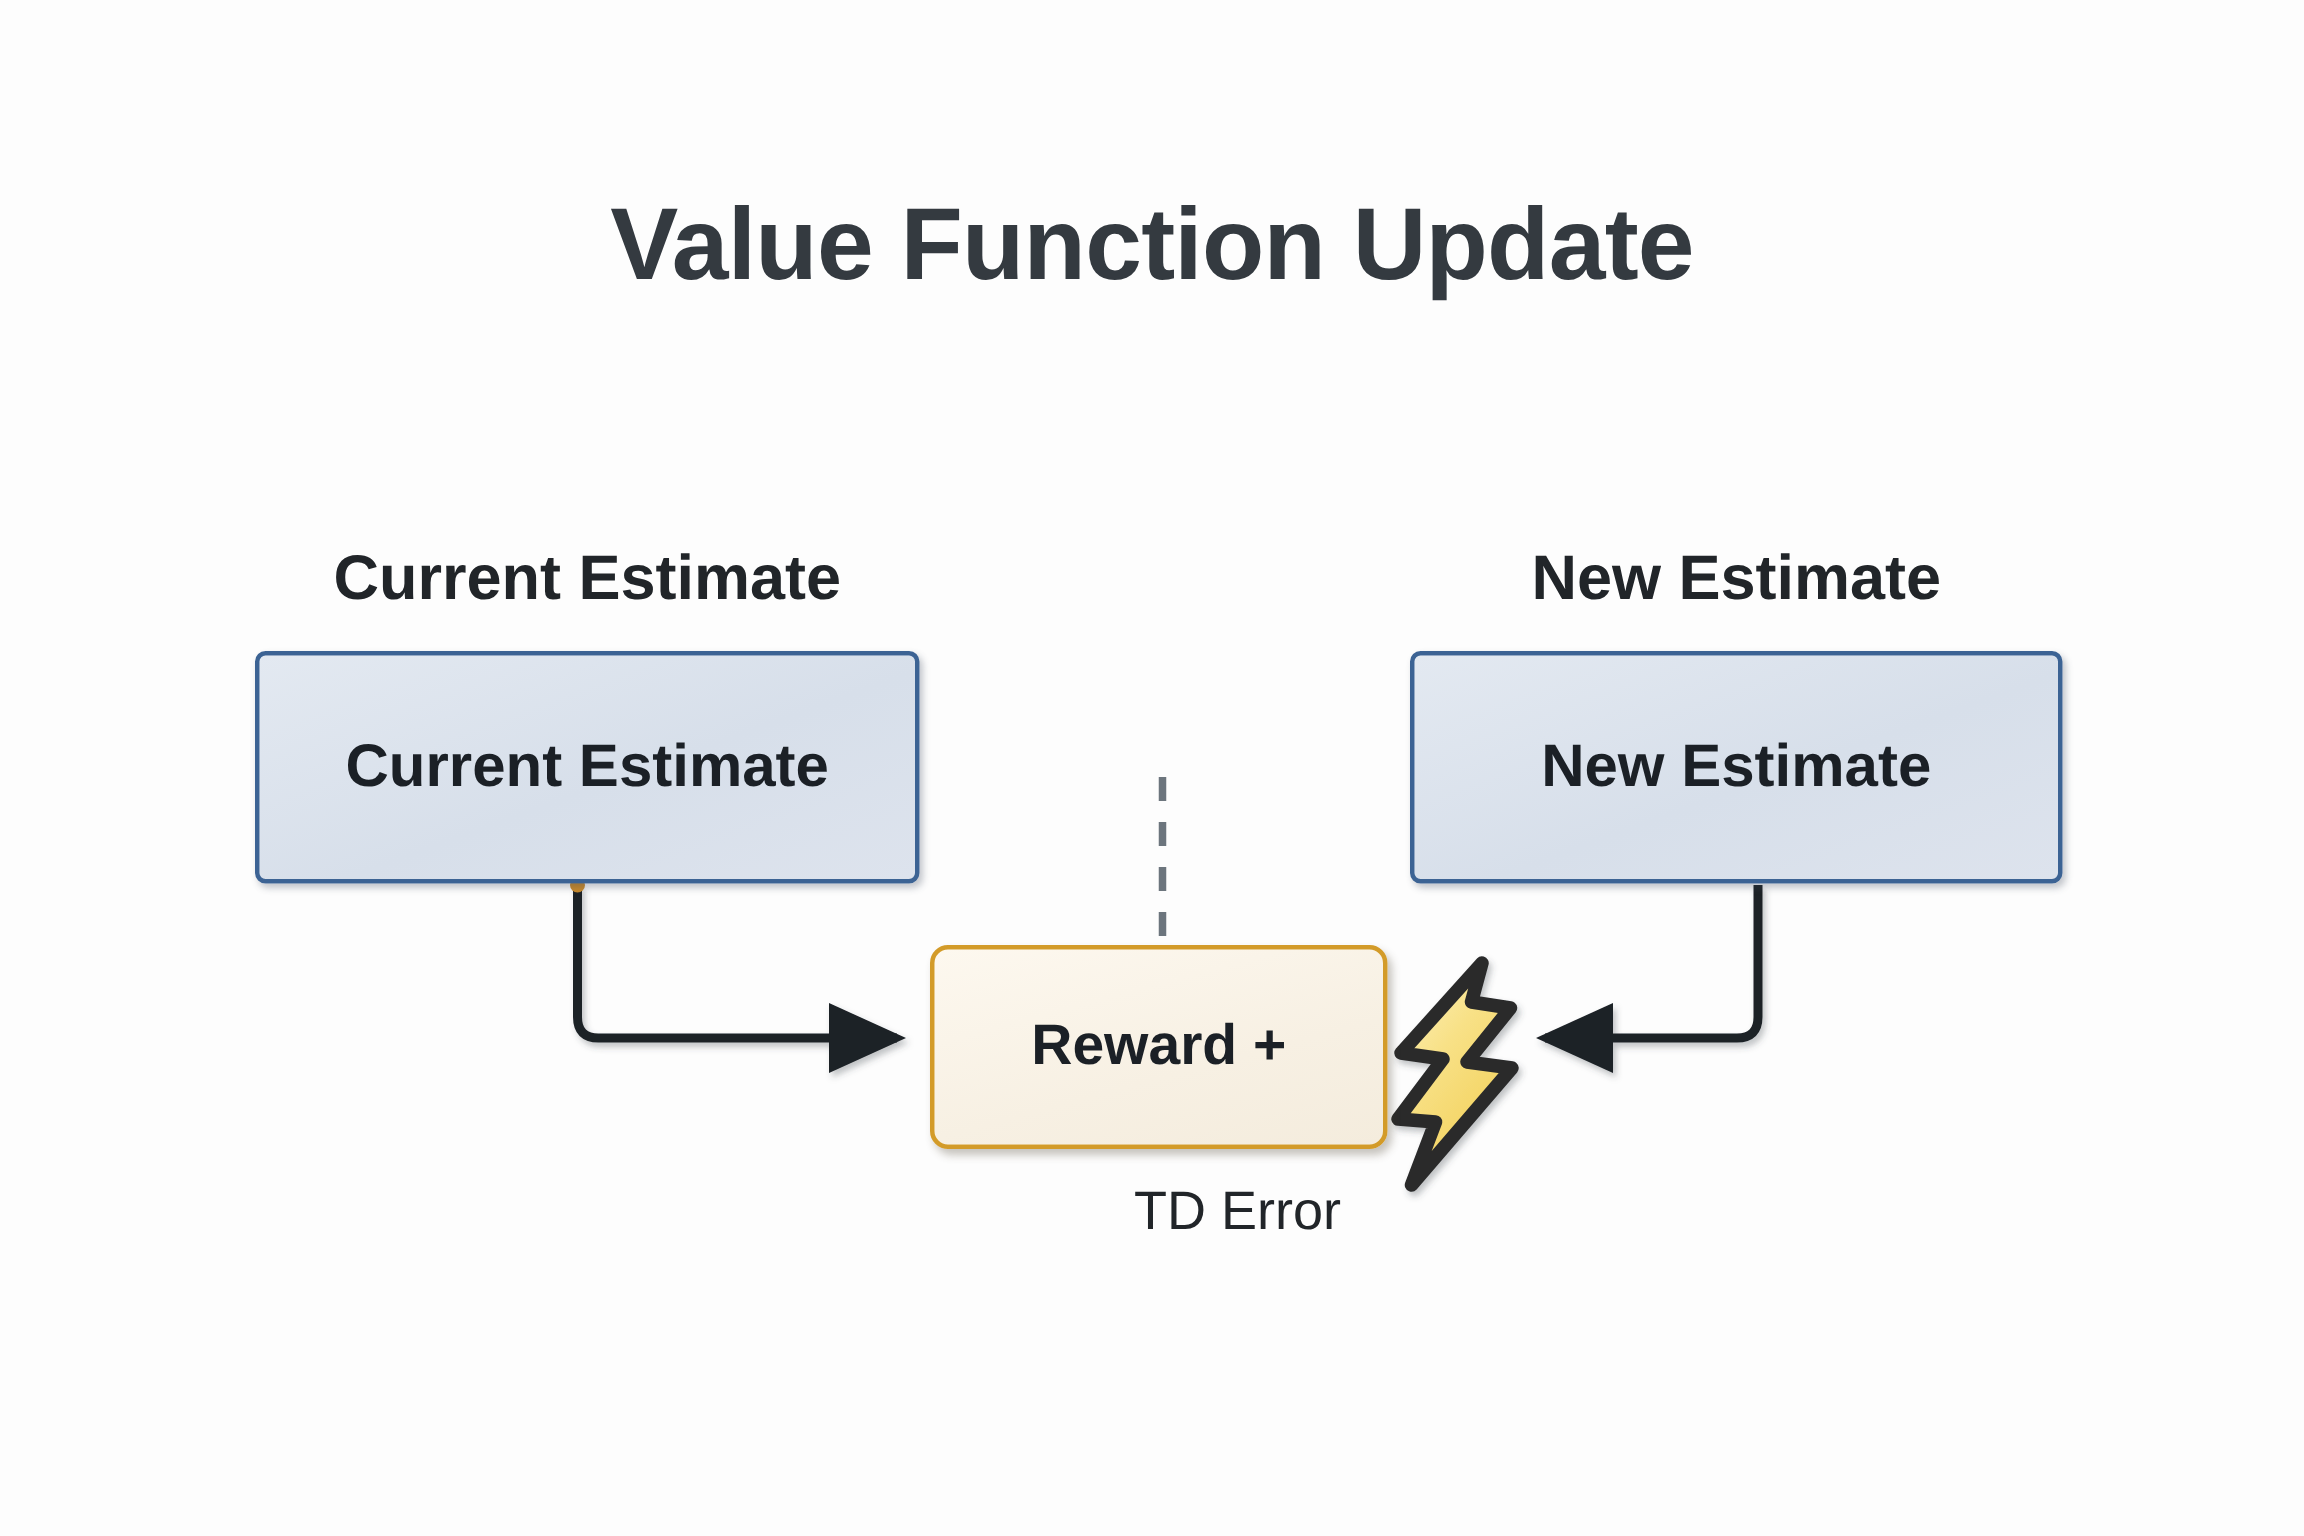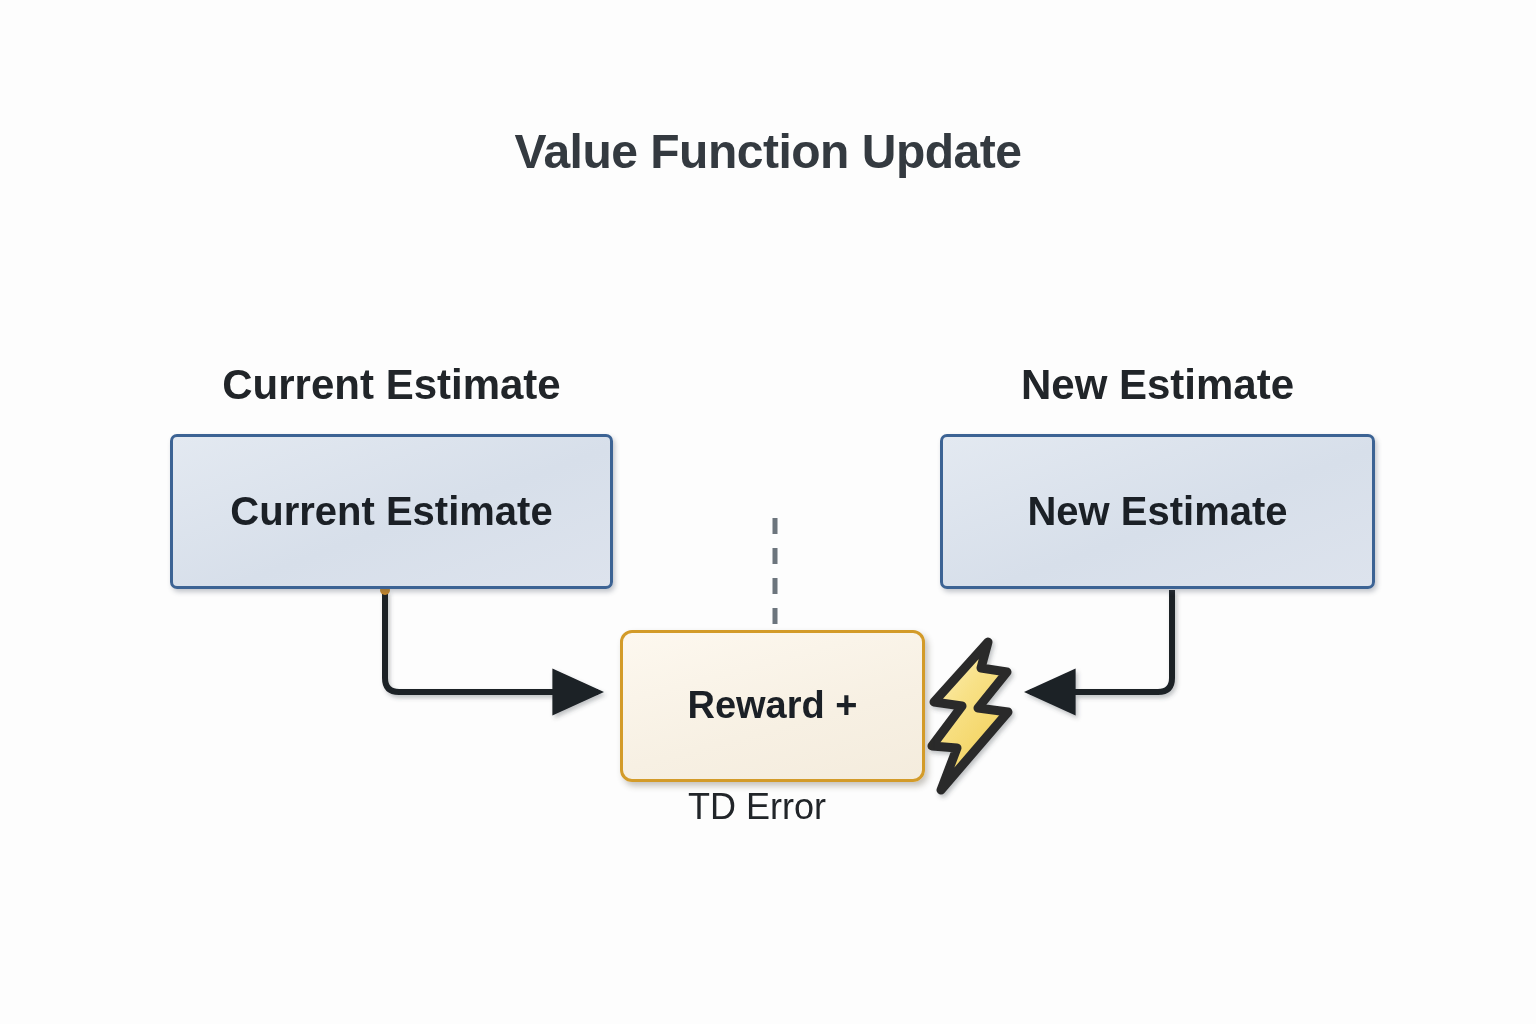--- a/index.html
+++ b/index.html
@@ -33,21 +33,21 @@
     pointer-events: none;
   }
 
   
   #page-title {
     position: absolute;
     left: 0;
     top: 126px;
     width: 1536px;
     text-align: center;
-    font-size: 48px;
+    font-size: 68px;
     font-weight: bold;
     color: #343a40;
     letter-spacing: -0.5px;
     line-height: 1.1;
   }
 
   
   .node-caption {
     position: absolute;
     font-size: 42px;
@@ -109,21 +109,21 @@
     width: 435px;
     height: 155px;
   }
 
   
   #box-reward {
     position: absolute;
     left: 620px;
     top: 630px;
     width: 305px;
-    height: 152px;
+    height: 136px;
     box-sizing: border-box;
     background: linear-gradient(165deg, #fdf8ef 0%, #f7f0e3 60%, #f4ecdd 100%);
     border: 3px solid #d39b29;
     border-radius: 12px;
     box-shadow: 3px 4px 6px rgba(70, 60, 40, 0.30);
     display: flex;
     align-items: center;
     justify-content: center;
     gap: 2px;
   }
@@ -150,21 +150,21 @@
     text-align: center;
     line-height: 1.25;
     white-space: nowrap;
   }
   #label-bootstrapping {
     left: 240px;
     top: 784px;
     width: 320px;
   }
   #label-td-error {
-    left: 662px;
+    left: 730px;
     top: 784px;
     width: 190px;
   }
   #label-tdl {
     left: 1005px;
     top: 784px;
     width: 410px;
     white-space: normal;
   }
 </style>

